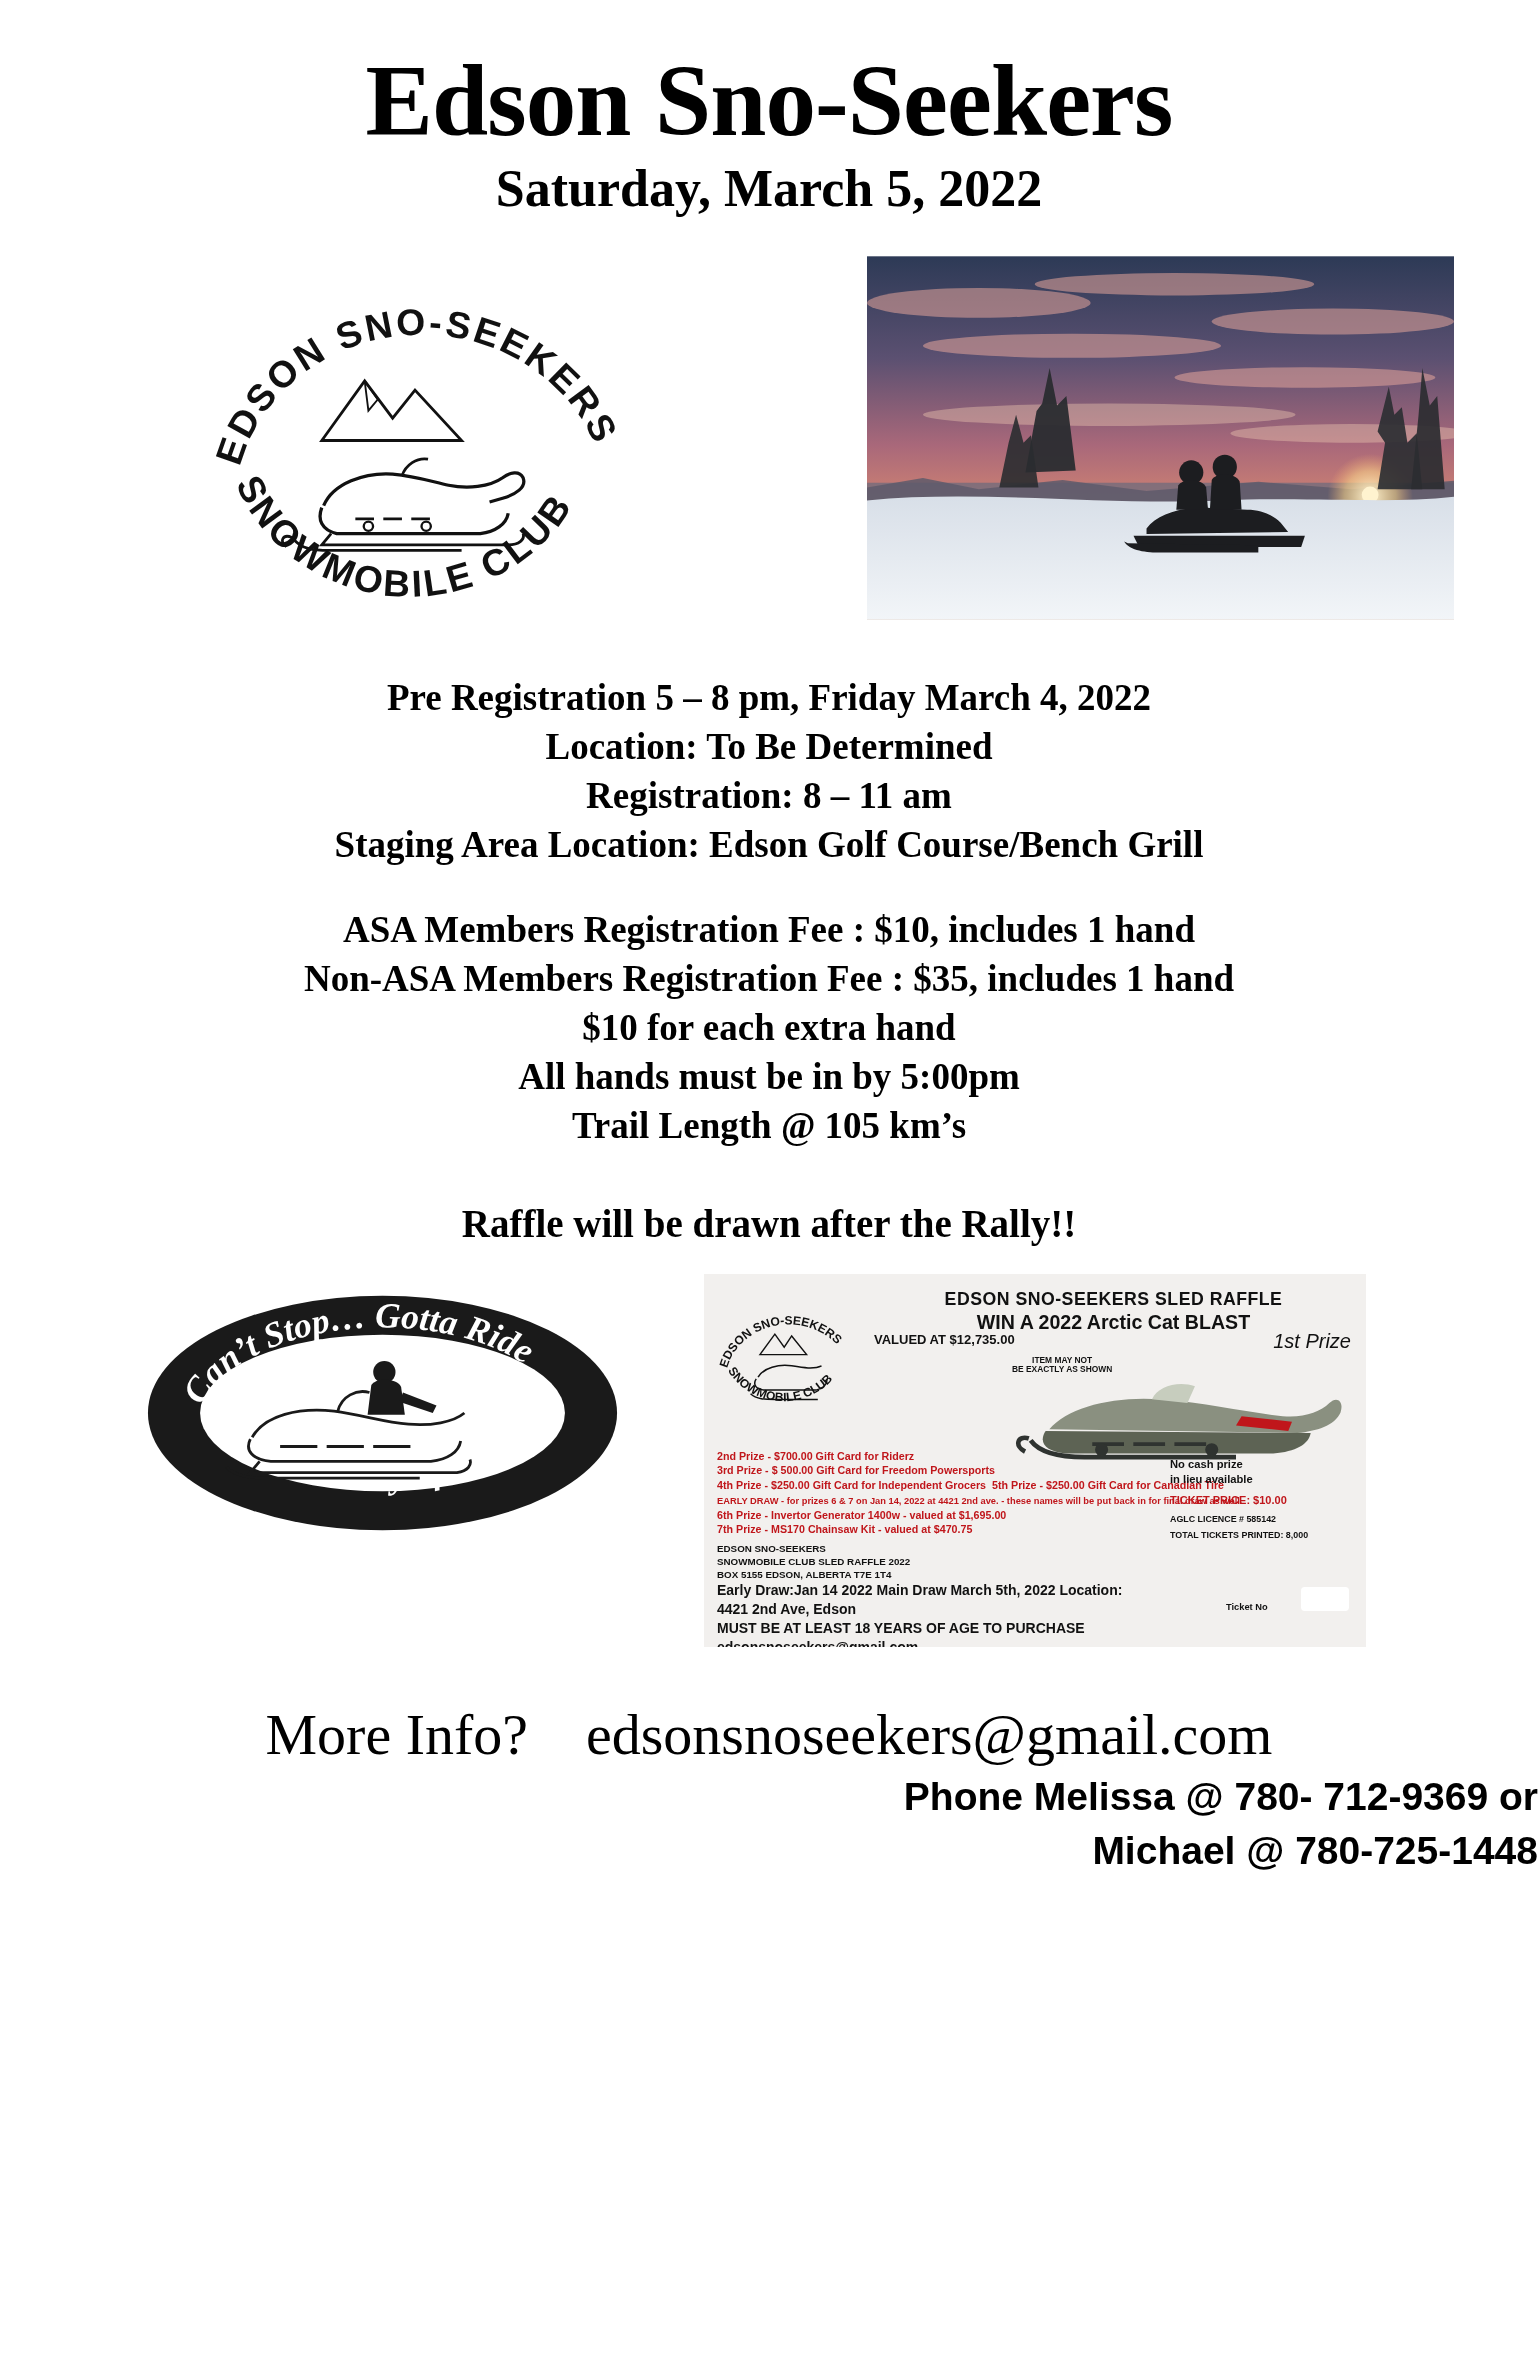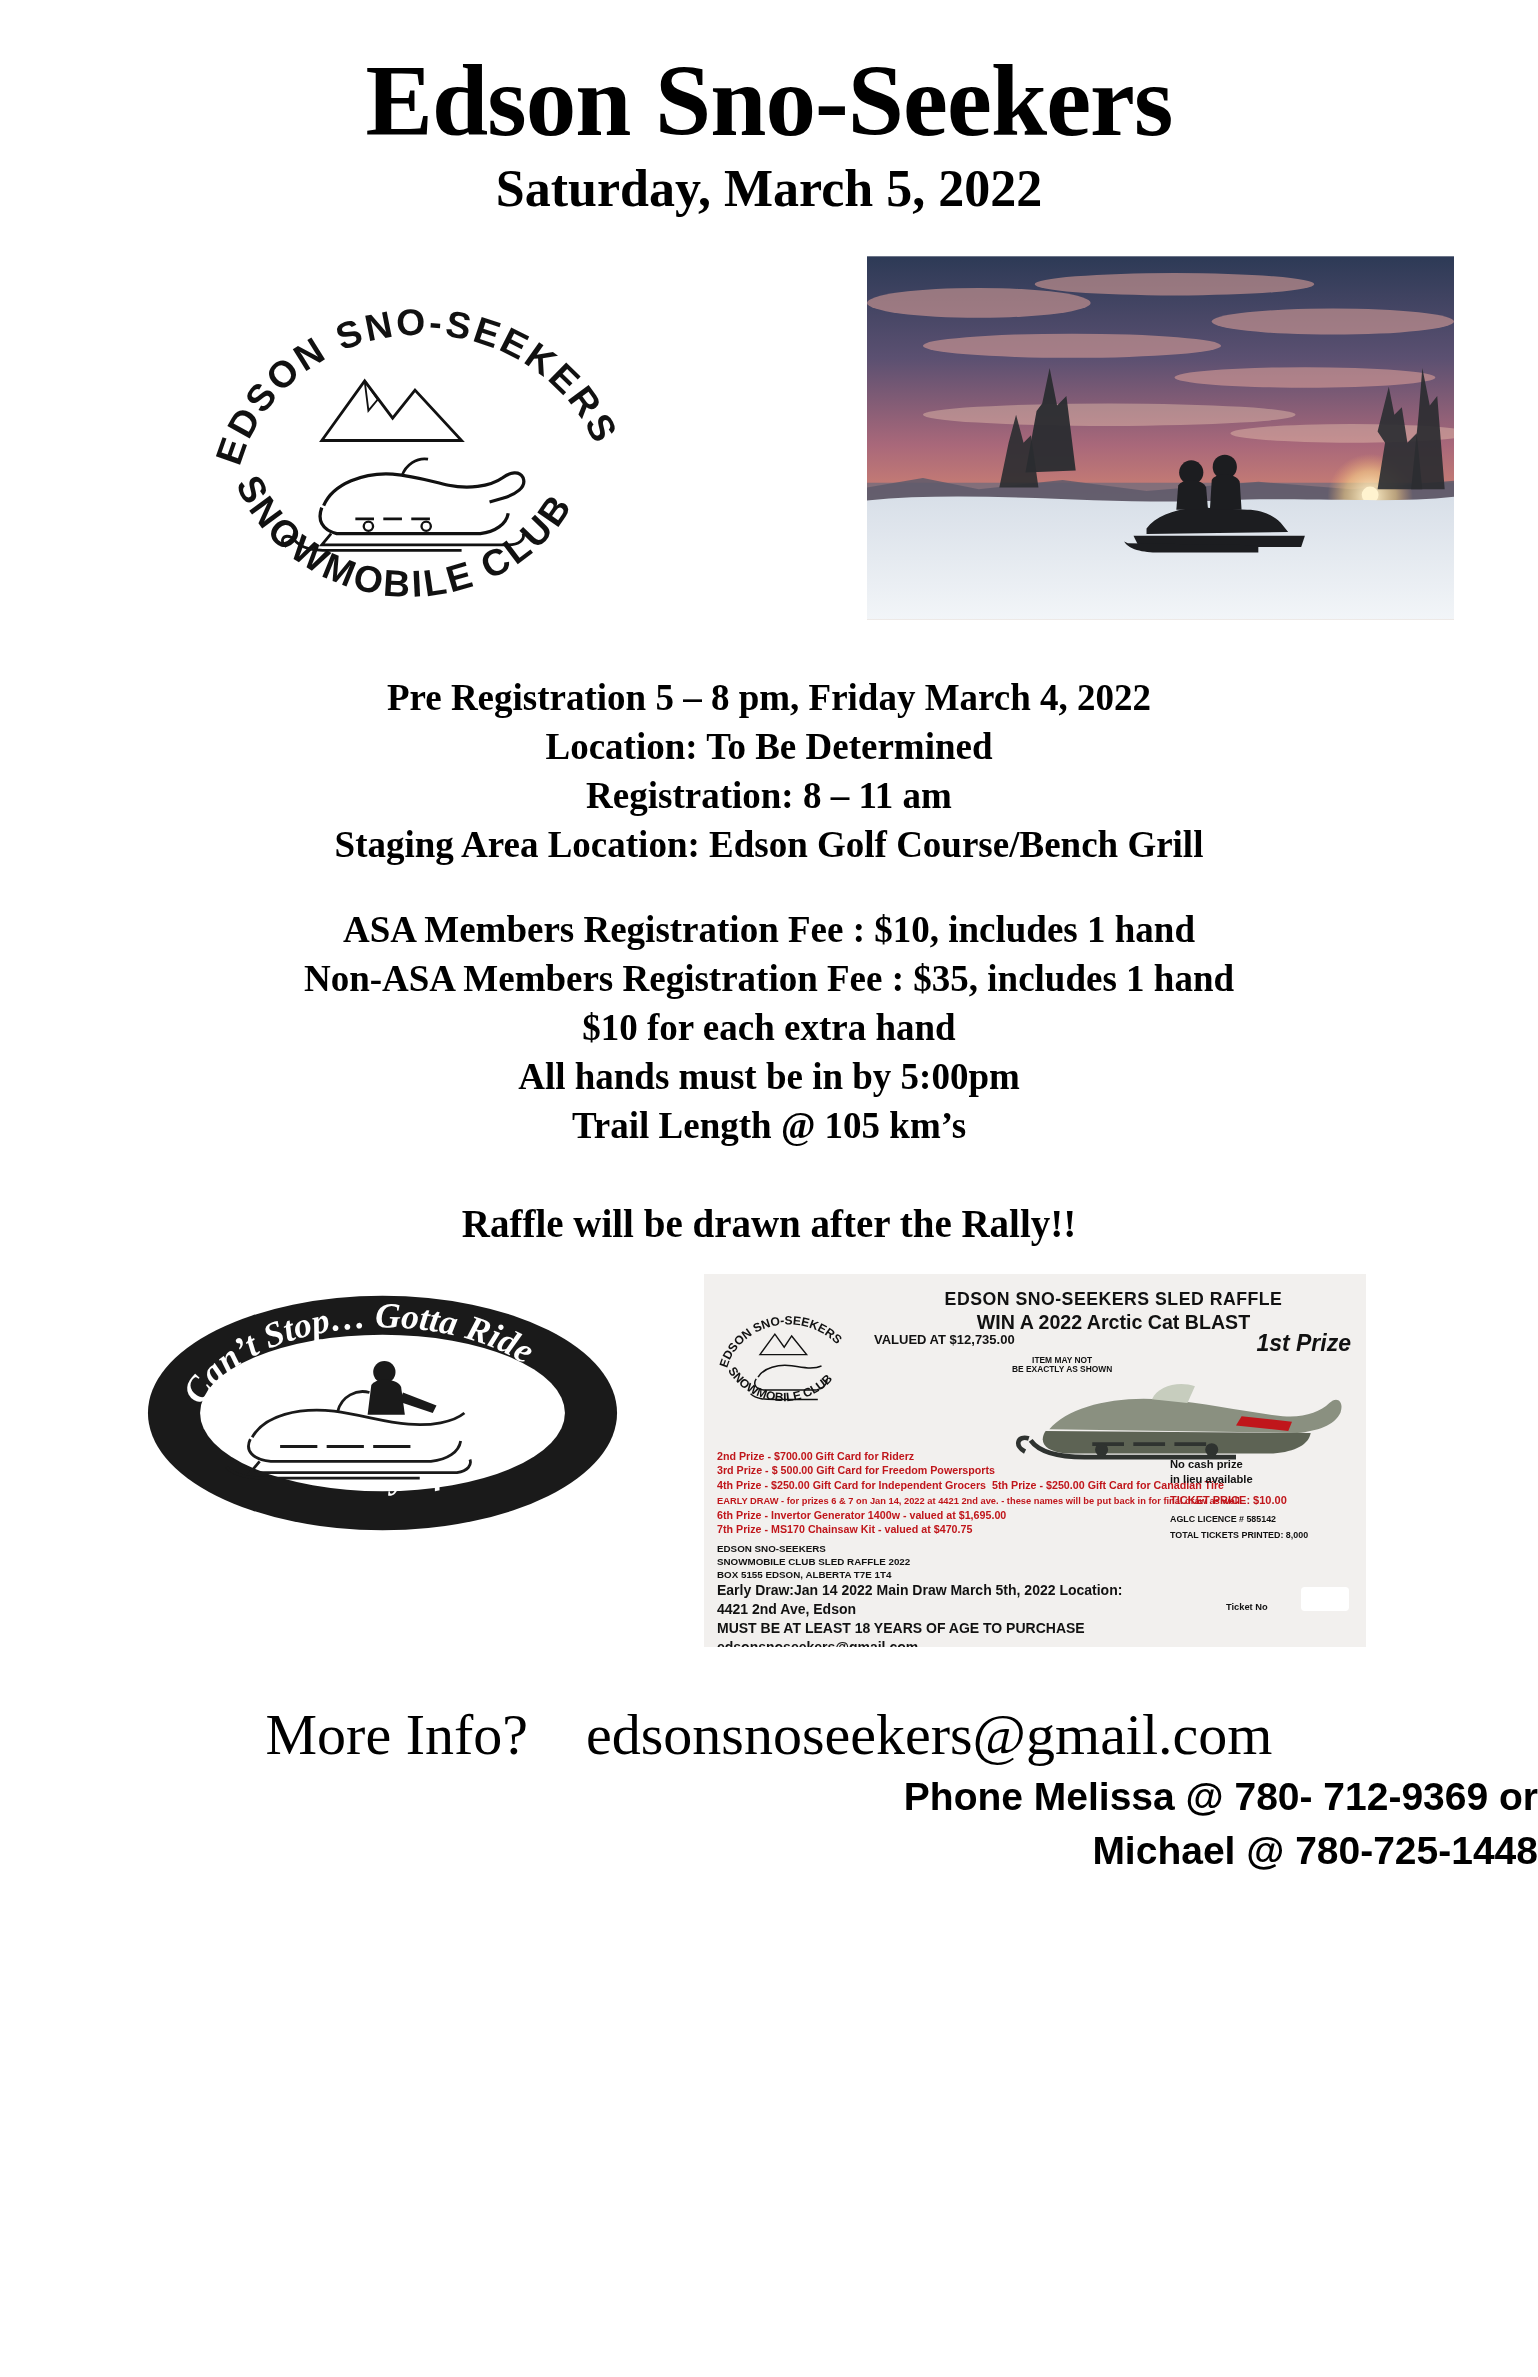--- a/index.html
+++ b/index.html
@@ -172,22 +172,22 @@
     position: absolute;
     left: 170px;
     top: 58px;
     font-size: 13px;
     font-weight: bold;
   }
   .tk-firstprize {
     position: absolute;
     right: 15px;
     top: 56px;
-    font-size: 23px;
-    font-weight: bold;
+    font-size: 20px;
+    font-weight: normal;
     font-style: italic;
   }
   .tk-note {
     position: absolute;
     left: 308px;
     top: 82px;
     font-size: 8.4px;
     font-weight: bold;
     line-height: 1.15;
     text-align: center;

